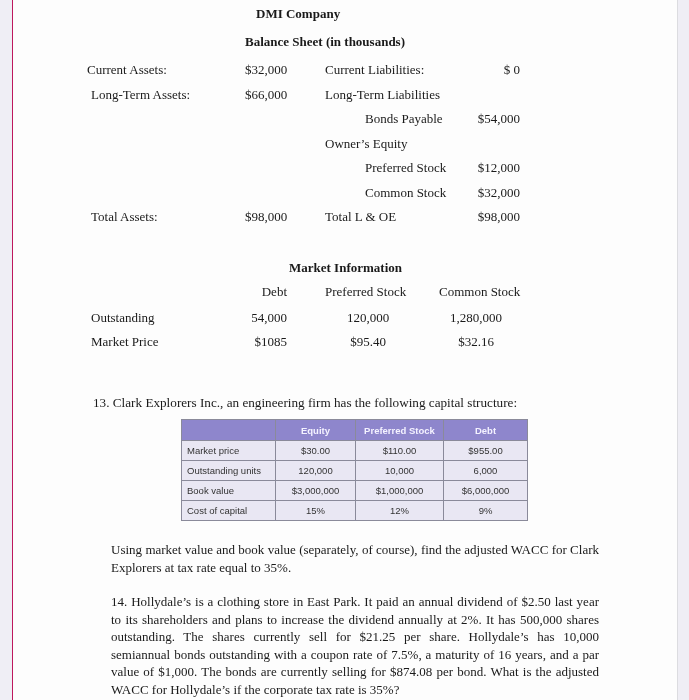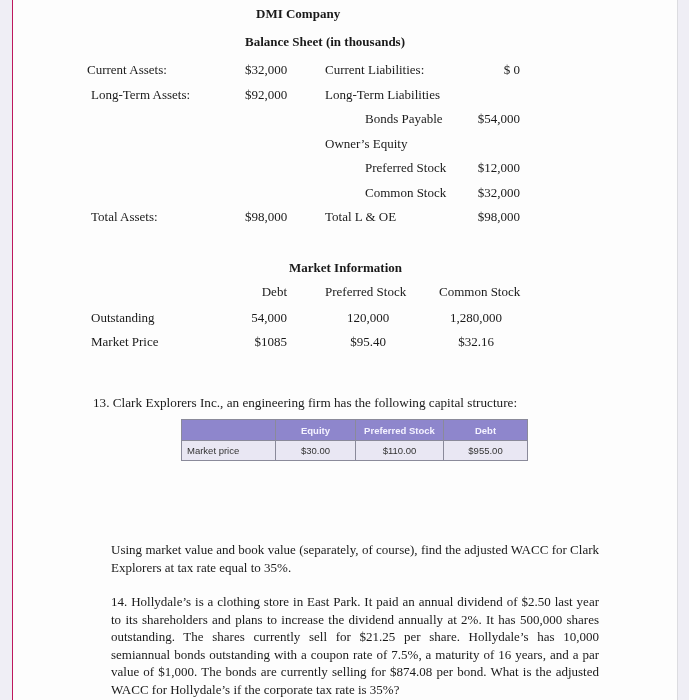--- a/index.html
+++ b/index.html
@@ -39,21 +39,21 @@
 
   <div class="t b" style="left:243px;top:6px;">DMI Company</div>
   <div class="t b" style="left:232px;top:34px;">Balance Sheet (in thousands)</div>
 
   <div class="t" style="left:74px;top:62px;">Current Assets:</div>
   <div class="t" style="left:232px;top:62px;">$32,000</div>
   <div class="t" style="left:312px;top:62px;">Current Liabilities:</div>
   <div class="t r" style="left:440px;top:62px;width:67px;">$ 0</div>
 
   <div class="t" style="left:78px;top:87px;">Long-Term Assets:</div>
-  <div class="t" style="left:232px;top:87px;">$92,000</div>
+  <div class="t" style="left:232px;top:87px;">$66,000</div>
   <div class="t" style="left:312px;top:87px;">Long-Term Liabilities</div>
 
   <div class="t" style="left:352px;top:111px;">Bonds Payable</div>
   <div class="t r" style="left:440px;top:111px;width:67px;">$54,000</div>
 
   <div class="t" style="left:312px;top:136px;">Owner’s Equity</div>
 
   <div class="t" style="left:352px;top:160px;">Preferred Stock</div>
   <div class="t r" style="left:440px;top:160px;width:67px;">$12,000</div>
 
@@ -92,20 +92,38 @@
         <th style="width:83px;">Debt</th>
       </tr>
     </thead>
     <tbody>
       <tr>
         <td class="lbl">Market price</td>
         <td>$30.00</td>
         <td>$110.00</td>
         <td>$955.00</td>
       </tr>
+      <tr>
+        <td class="lbl">Outstanding units</td>
+        <td>120,000</td>
+        <td>10,000</td>
+        <td>6,000</td>
+      </tr>
+      <tr>
+        <td class="lbl">Book value</td>
+        <td>$3,000,000</td>
+        <td>$1,000,000</td>
+        <td>$6,000,000</td>
+      </tr>
+      <tr>
+        <td class="lbl">Cost of capital</td>
+        <td>15%</td>
+        <td>12%</td>
+        <td>9%</td>
+      </tr>
     </tbody>
   </table>
 
   <div class="para" style="left:98px;top:541px;">Using market value and book value (separately, of course), find the adjusted WACC for Clark Explorers at tax rate equal to 35%.</div>
 
   <div class="para" style="left:98px;top:593px;">14. Hollydale’s is a clothing store in East Park. It paid an annual dividend of $2.50 last year to its shareholders and plans to increase the dividend annually at 2%. It has 500,000 shares outstanding. The shares currently sell for $21.25 per share. Hollydale’s has 10,000 semiannual bonds outstanding with a coupon rate of 7.5%, a maturity of 16 years, and a par value of $1,000. The bonds are currently selling for $874.08 per bond. What is the adjusted WACC for Hollydale’s if the corporate tax rate is 35%?</div>
 
 </div>
 
 </body></html>

